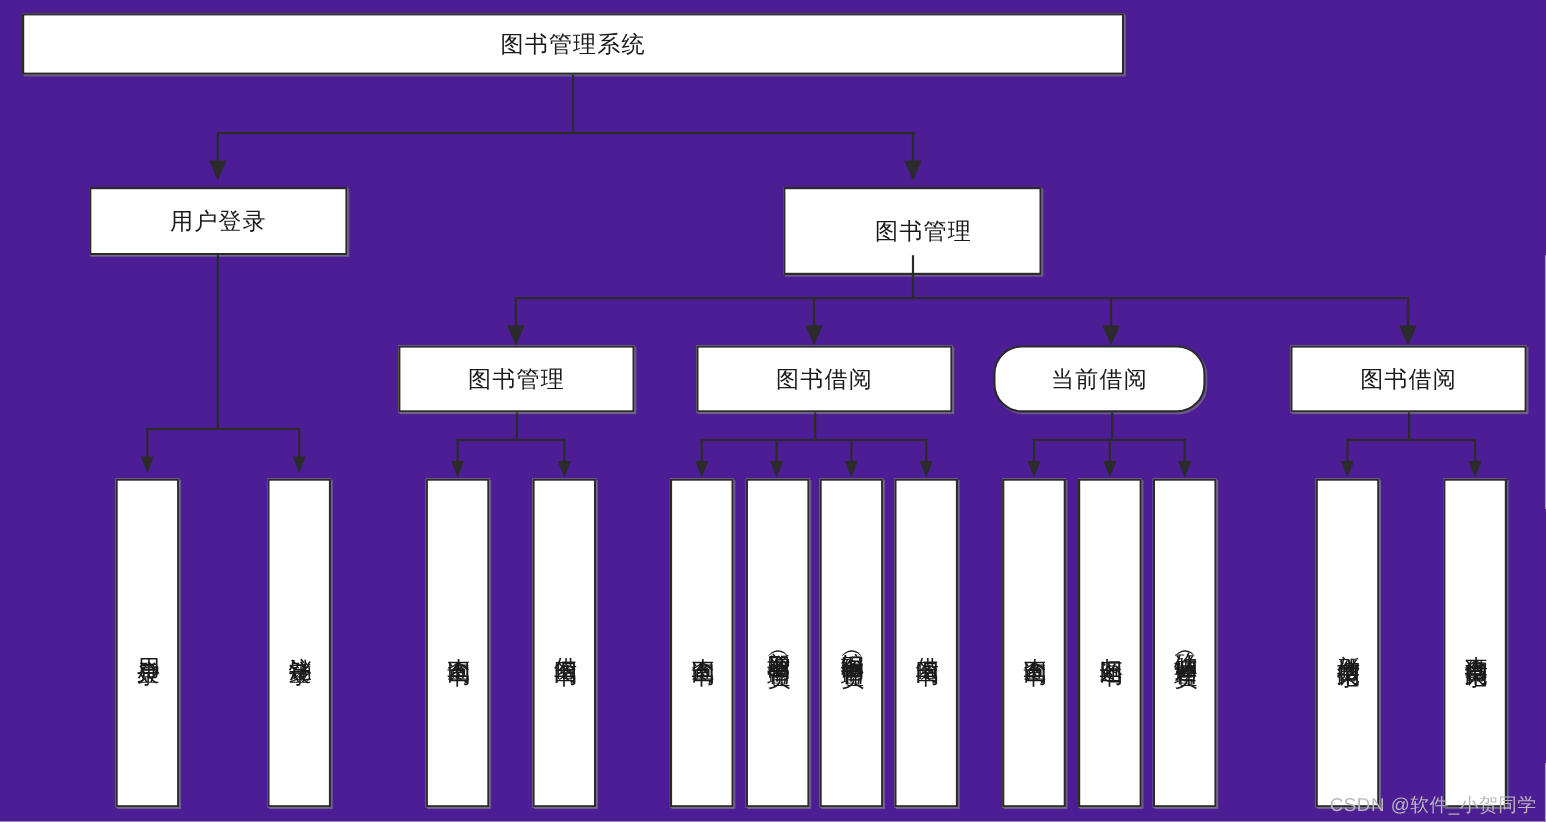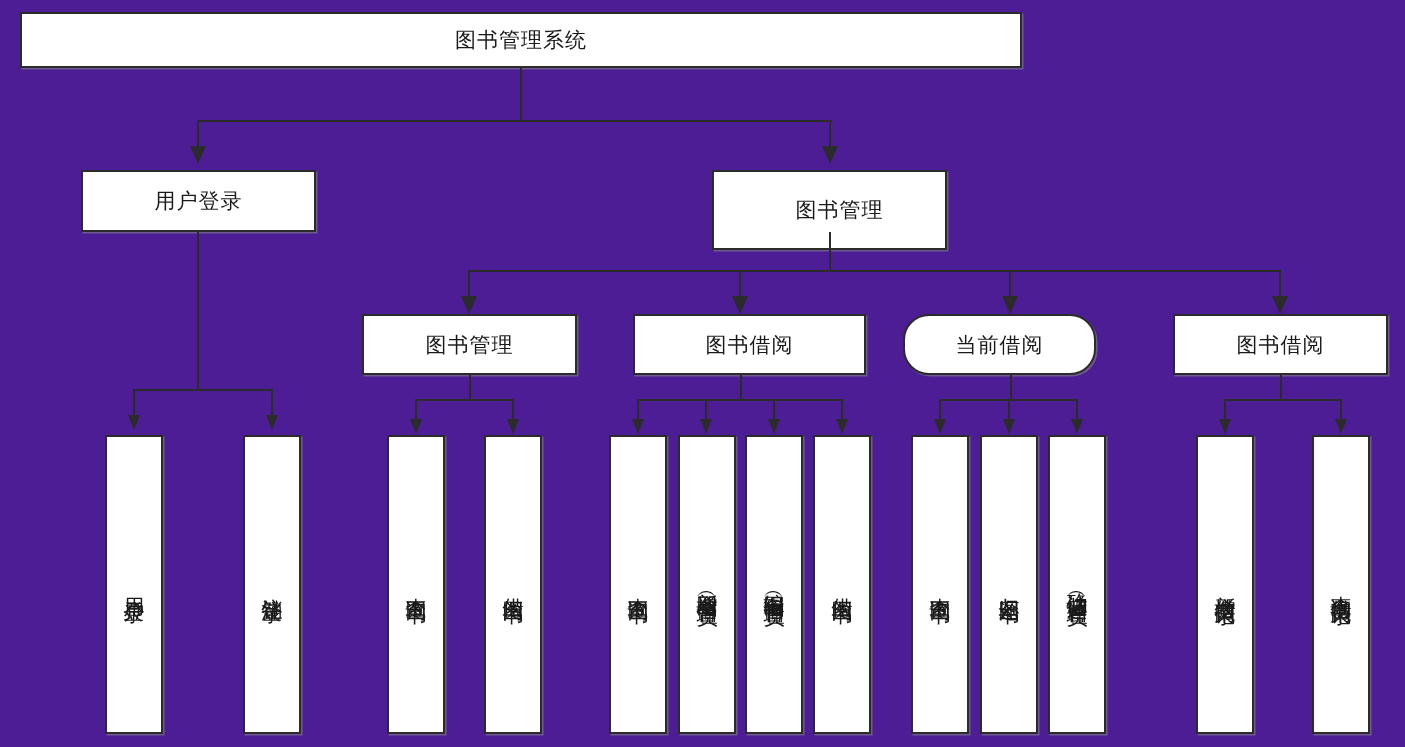--- a/index.html
+++ b/index.html
@@ -206,14 +206,15 @@
     <span class="lbl">确认归还（管理员）</span>
   </div>
 
   <div class="node vbox" style="left:1196px; top:435px; width:58px; height:299px;">
     <span class="lbl">新增借阅记录</span>
   </div>
   <div class="node vbox" style="left:1312px; top:435px; width:58px; height:299px;">
     <span class="lbl">查询借阅记录</span>
   </div>
 
+  <div id="watermark">CSDN @软件_小贺同学</div>
 
 </div>
 
 </body></html>

